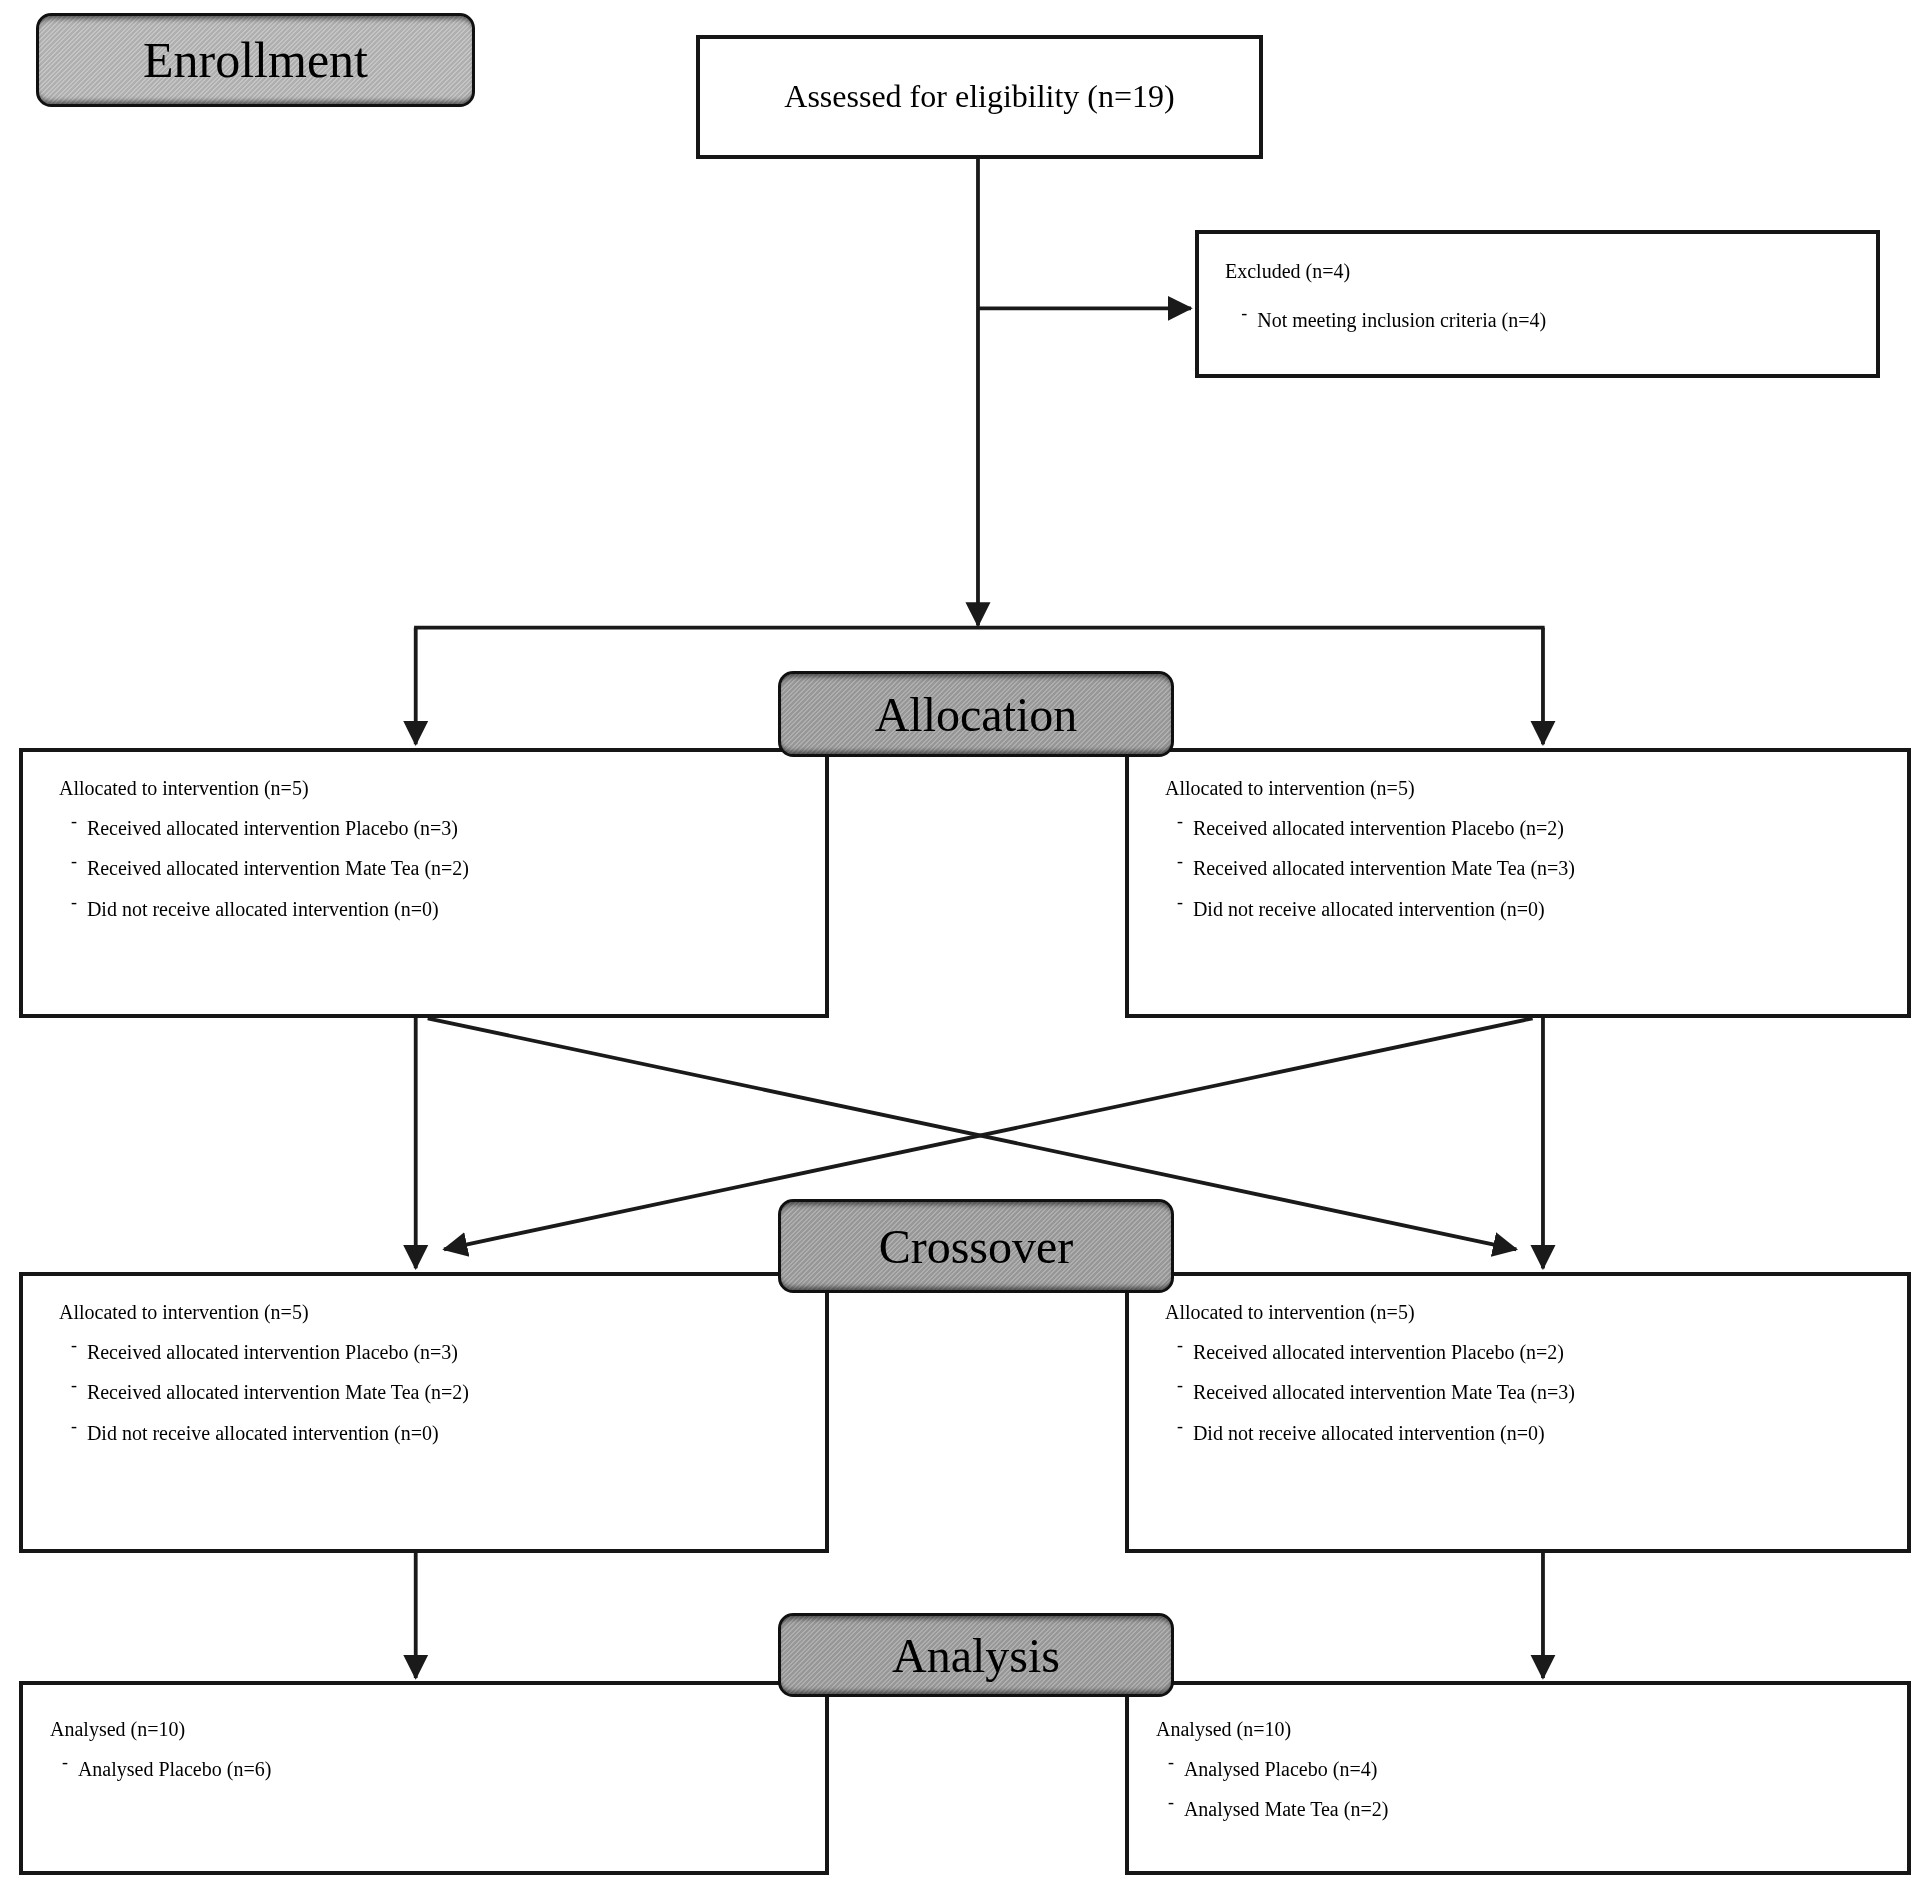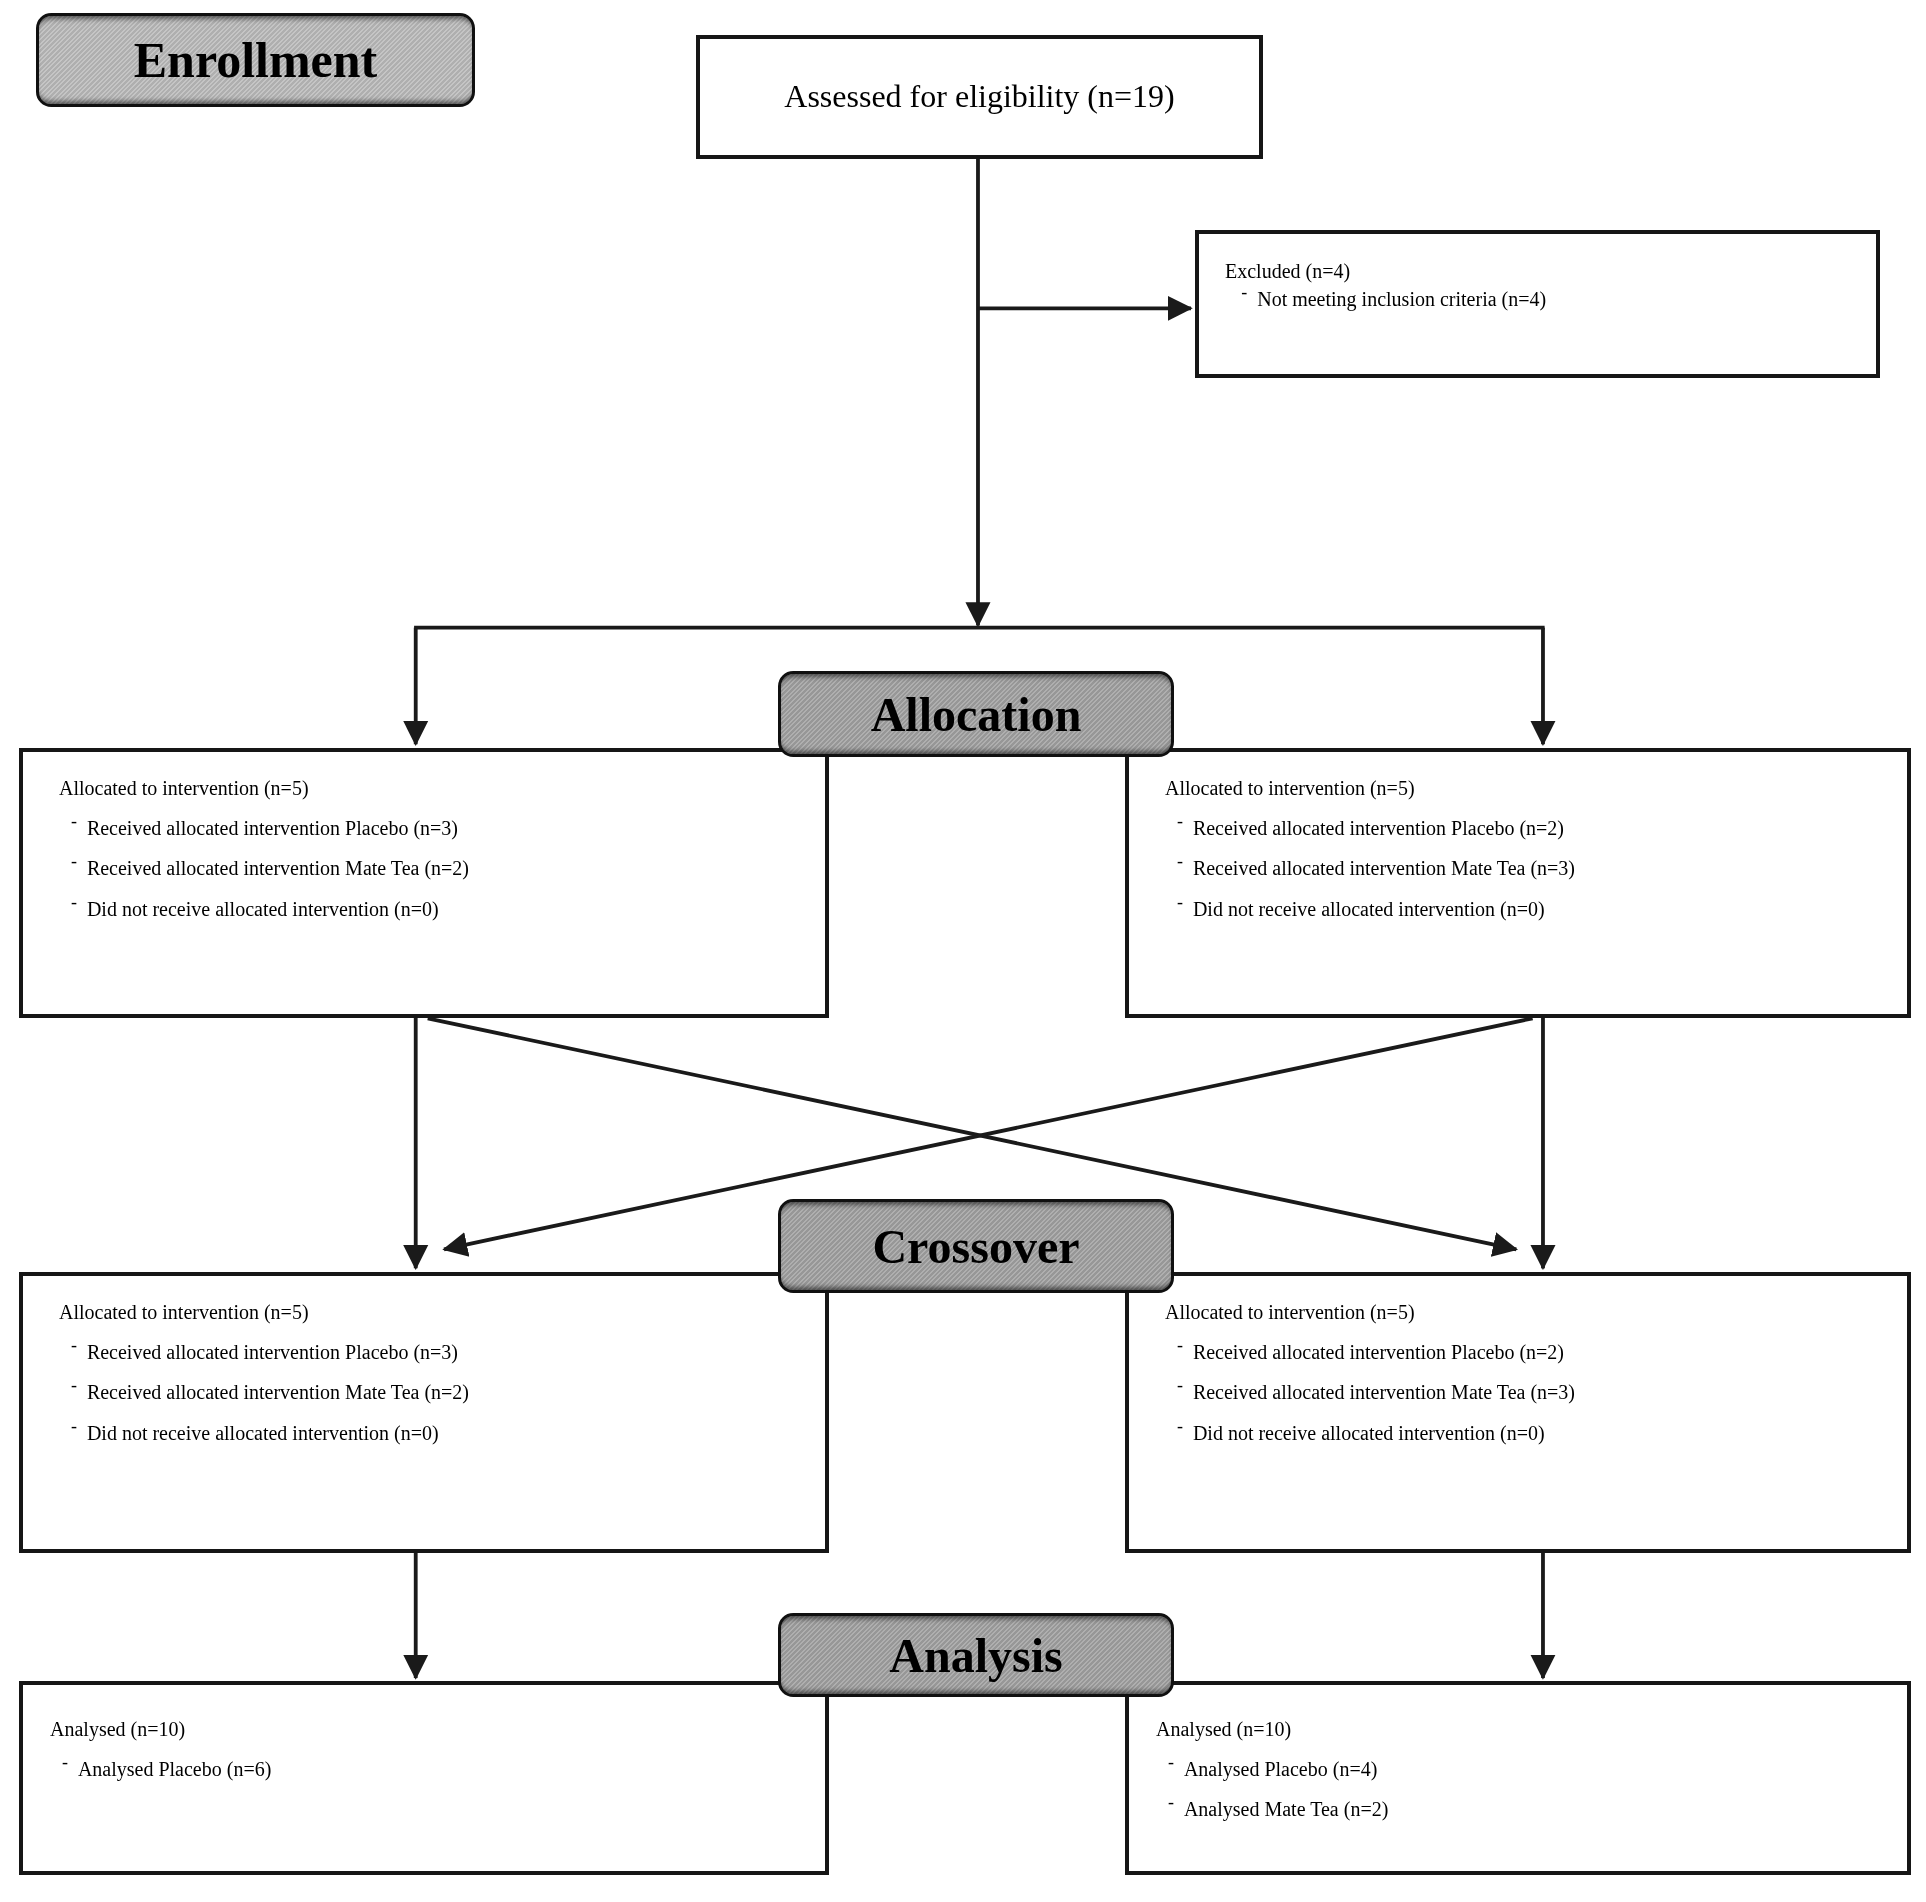--- a/index.html
+++ b/index.html
@@ -37,37 +37,37 @@
     display: inline-block;
     transform: translateY(-0.42em);
     font-size: 0.9em;
     margin-right: 0.55em;
   }
   .box-eligibility {
     display: flex; align-items: center; justify-content: center;
     font-size: 32px; text-align: center;
   }
   .box-excluded .inner { padding: 24px 11px 0 26px; }
-  .box-excluded .bullet { margin-top: 2px; padding-left: 16.3px; }
+  .box-excluded .bullet { margin-top: 23px; padding-left: 16.3px; }
   .box-analysis .inner { padding: 30.5px 11px 0 27px; }
 
   .stage-label {
     position: absolute;
     z-index: 5;
     display: flex; align-items: center; justify-content: center;
     border: 3.8px solid #101010;
     border-radius: 15.3px;
     box-sizing: border-box;
     background-color: #a2a2a2;
     background-image: repeating-linear-gradient(135deg,
       rgba(255,255,255,0.14) 0px, rgba(255,255,255,0.14) 1.6px,
       rgba(0,0,0,0.07) 1.6px, rgba(0,0,0,0.07) 3.3px);
     box-shadow: inset 0 6.5px 5.4px -3.8px rgba(0,0,0,0.55),
                 inset 0 -6.5px 5.4px -3.8px rgba(0,0,0,0.55);
-    font-weight: bold;
+    font-weight: normal;
     font-size: 48px;
     text-align: center;
   }
   .label-enrollment { background-color: #bcbcbc; font-size: 50px; }
 </style>
 </head>
 <body>
 
 <div class="canvas">
 

